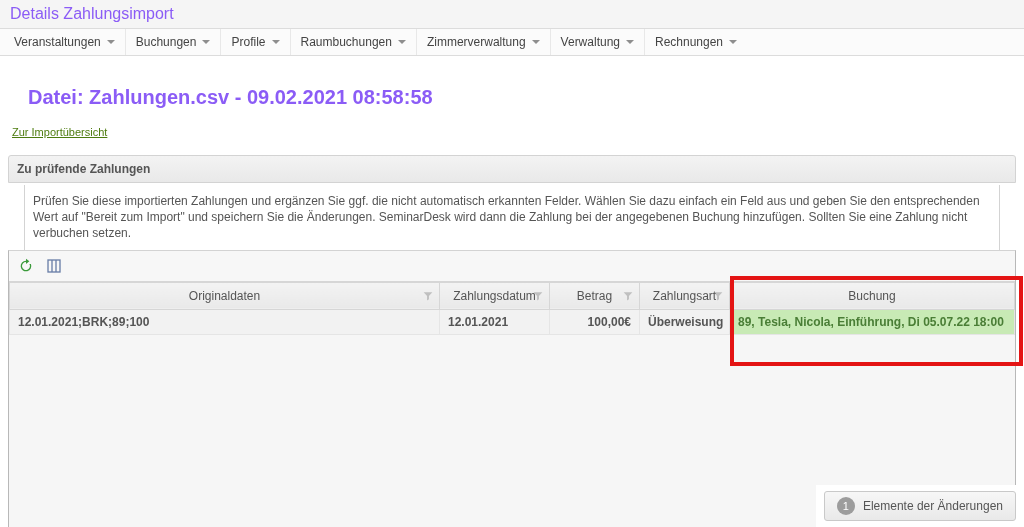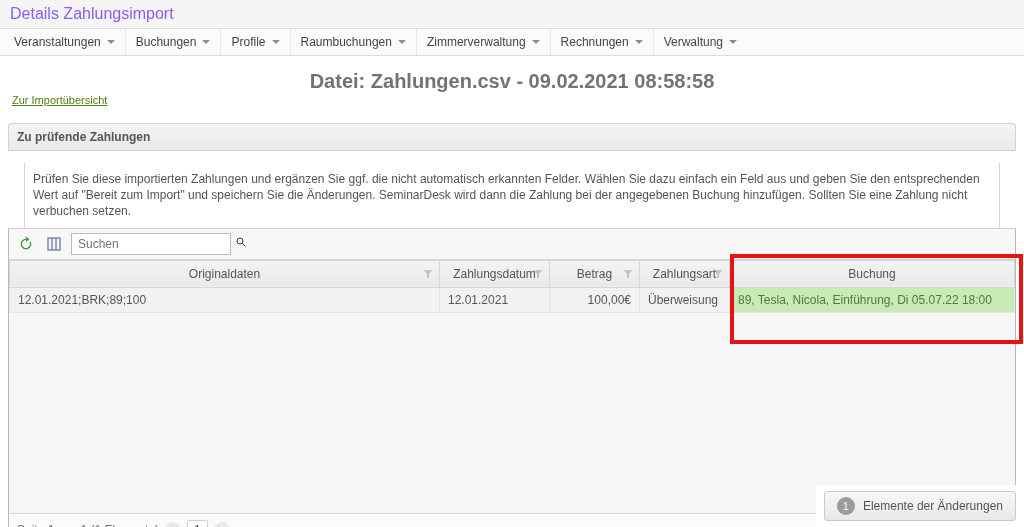--- a/index.html
+++ b/index.html
@@ -43,34 +43,33 @@
     height: 0;
     border-left: 4px solid transparent;
     border-right: 4px solid transparent;
     border-top: 4px solid #8e8e8e;
     display: inline-block;
   }
   .page-heading {
     padding: 14px 12px 6px 12px;
   }
   .page-heading h1 {
-    margin: 0;
+    margin: 16px;
     font-size: 20px;
     font-weight: bold;
-    color: #737373;
-    text-align: center;
+    color: #8b5cf6;
   }
   .page-heading a {
     color: #4d7c0f;
     font-size: 11px;
     text-decoration: underline;
     cursor: pointer;
   }
   .panel-header {
-    margin: 10px 8px 12px 8px;
+    margin: 10px 8px 2px 8px;
     border: 1px solid #d3d3d3;
     border-bottom: 1px solid #d3d3d3;
     background: linear-gradient(#f3f3f3, #e9e9e9);
     padding: 6px 8px;
     font-weight: bold;
     color: #555;
     border-radius: 3px 3px 0 0;
   }
   .hint {
     margin: 0 24px;
@@ -145,20 +144,21 @@
     top: 50%;
     transform: translateY(-50%);
     opacity: 0.45;
     cursor: pointer;
   }
   table.grid td {
     border: 1px solid #e5e5e5;
     padding: 5px 8px;
     color: #555;
     background: #f2f2f2;
+    font-weight: bold;
   }
   .cell-amount { text-align: right; }
   .cell-booking {
     background: #c8eab5 !important;
     color: #4a7e36 !important;
   }
   .highlight-box {
     position: absolute;
     border: 4px solid #e41414;
     pointer-events: none;
@@ -250,25 +250,25 @@
   </div>
   <div class="menu-item">
     <span>Raumbuchungen</span>
     <span class="menu-caret"></span>
   </div>
   <div class="menu-item">
     <span>Zimmerverwaltung</span>
     <span class="menu-caret"></span>
   </div>
   <div class="menu-item">
+    <span>Verwaltung</span>
+    <span class="menu-caret"></span>
+  </div>
+  <div class="menu-item">
     <span>Rechnungen</span>
-    <span class="menu-caret"></span>
-  </div>
-  <div class="menu-item">
-    <span>Verwaltung</span>
     <span class="menu-caret"></span>
   </div>
 </div>
 
 <div class="page-heading">
   <h1>Datei: Zahlungen.csv - 09.02.2021 08:58:58</h1>
   <a>Zur Importübersicht</a>
 </div>
 
 <div class="panel-header">Zu prüfende Zahlungen</div>
@@ -283,29 +283,20 @@
         <path fill="#3a9a3a" d="M12 4a8 8 0 1 0 7.4 5h-2.2A6 6 0 1 1 12 6v3l5-4-5-4v3z"></path>
       </svg>
     </span>
     <span class="tb-btn">
       <svg class="refresh-svg" viewBox="0 0 24 24">
         <rect x="3" y="3" width="18" height="18" fill="none" stroke="#6a7fa8" stroke-width="2"></rect>
         <line x1="9" y1="3" x2="9" y2="21" stroke="#6a7fa8" stroke-width="2"></line>
         <line x1="15" y1="3" x2="15" y2="21" stroke="#6a7fa8" stroke-width="2"></line>
       </svg>
     </span>
-    <div class="search-box">
-      <input type="text" placeholder="Suchen" style="">
-      <span class="mag">
-        <svg width="12" height="12" viewBox="0 0 24 24">
-            <circle cx="10" cy="10" r="6" fill="none" stroke="#333" stroke-width="2"></circle>
-            <line x1="15" y1="15" x2="21" y2="21" stroke="#333" stroke-width="2"></line>
-          </svg>
-      </span>
-    </div>
   </div>
 
   <table class="grid">
     <colgroup>
       <col style="width:430px">
       <col style="width:110px">
       <col style="width:90px">
       <col style="width:90px">
       <col>
     </colgroup>

